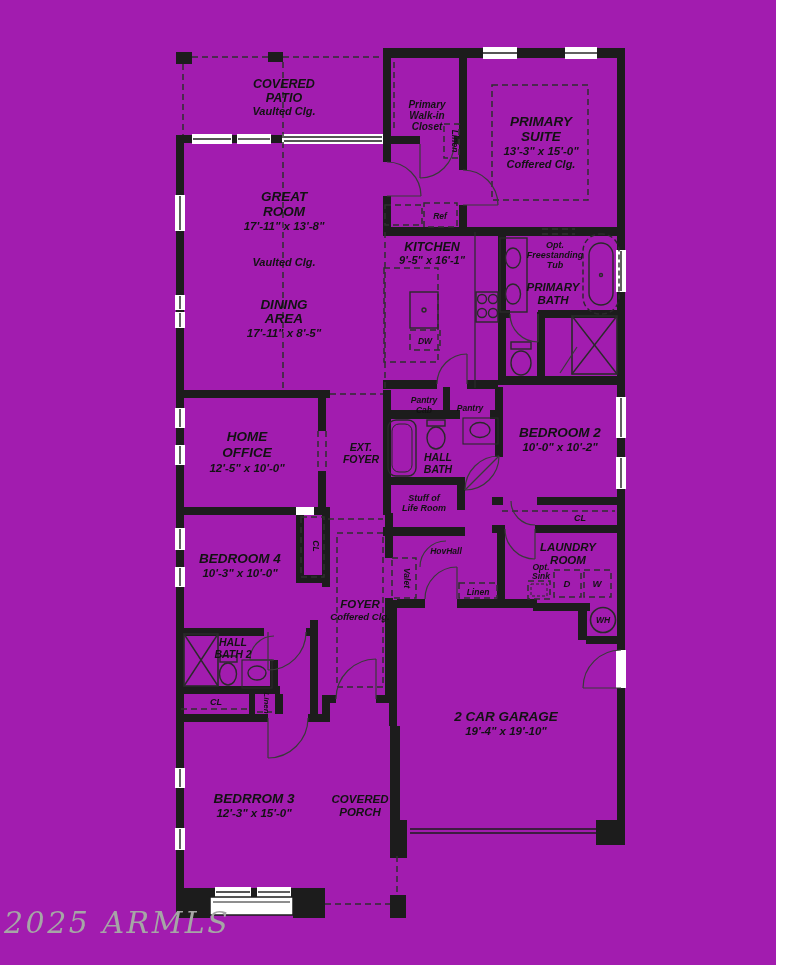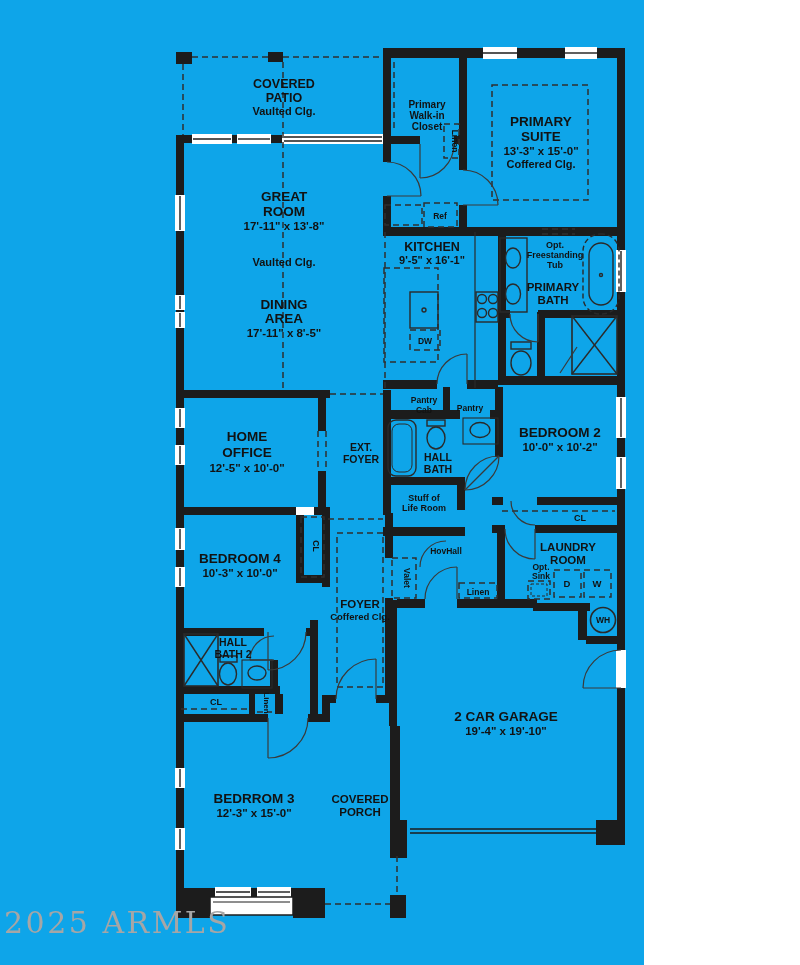--- a/index.html
+++ b/index.html
@@ -1,16 +1,16 @@
 <!DOCTYPE html>
 <html><head>
 <meta charset="utf-8">
 <style>
   html,body{margin:0;padding:0;background:#ffffff;}
-  #stage{position:relative;width:644px;height:965px;background:#0ea5e9;overflow:hidden;}
+  #stage{position:relative;width:776px;height:965px;background:#a21caf;overflow:hidden;font-style:italic;}
   svg{display:block;font-family:"Liberation Sans",sans-serif;}
   text{fill:#121212;font-weight:bold;}
   .wm{font-family:"DejaVu Serif",serif;font-weight:normal;fill:#a6a6a6;letter-spacing:2.5px;}
 </style>
 </head>
 <body>
 
 <div id="stage">
 <svg width="800" height="965" viewBox="0 0 800 965">
 

